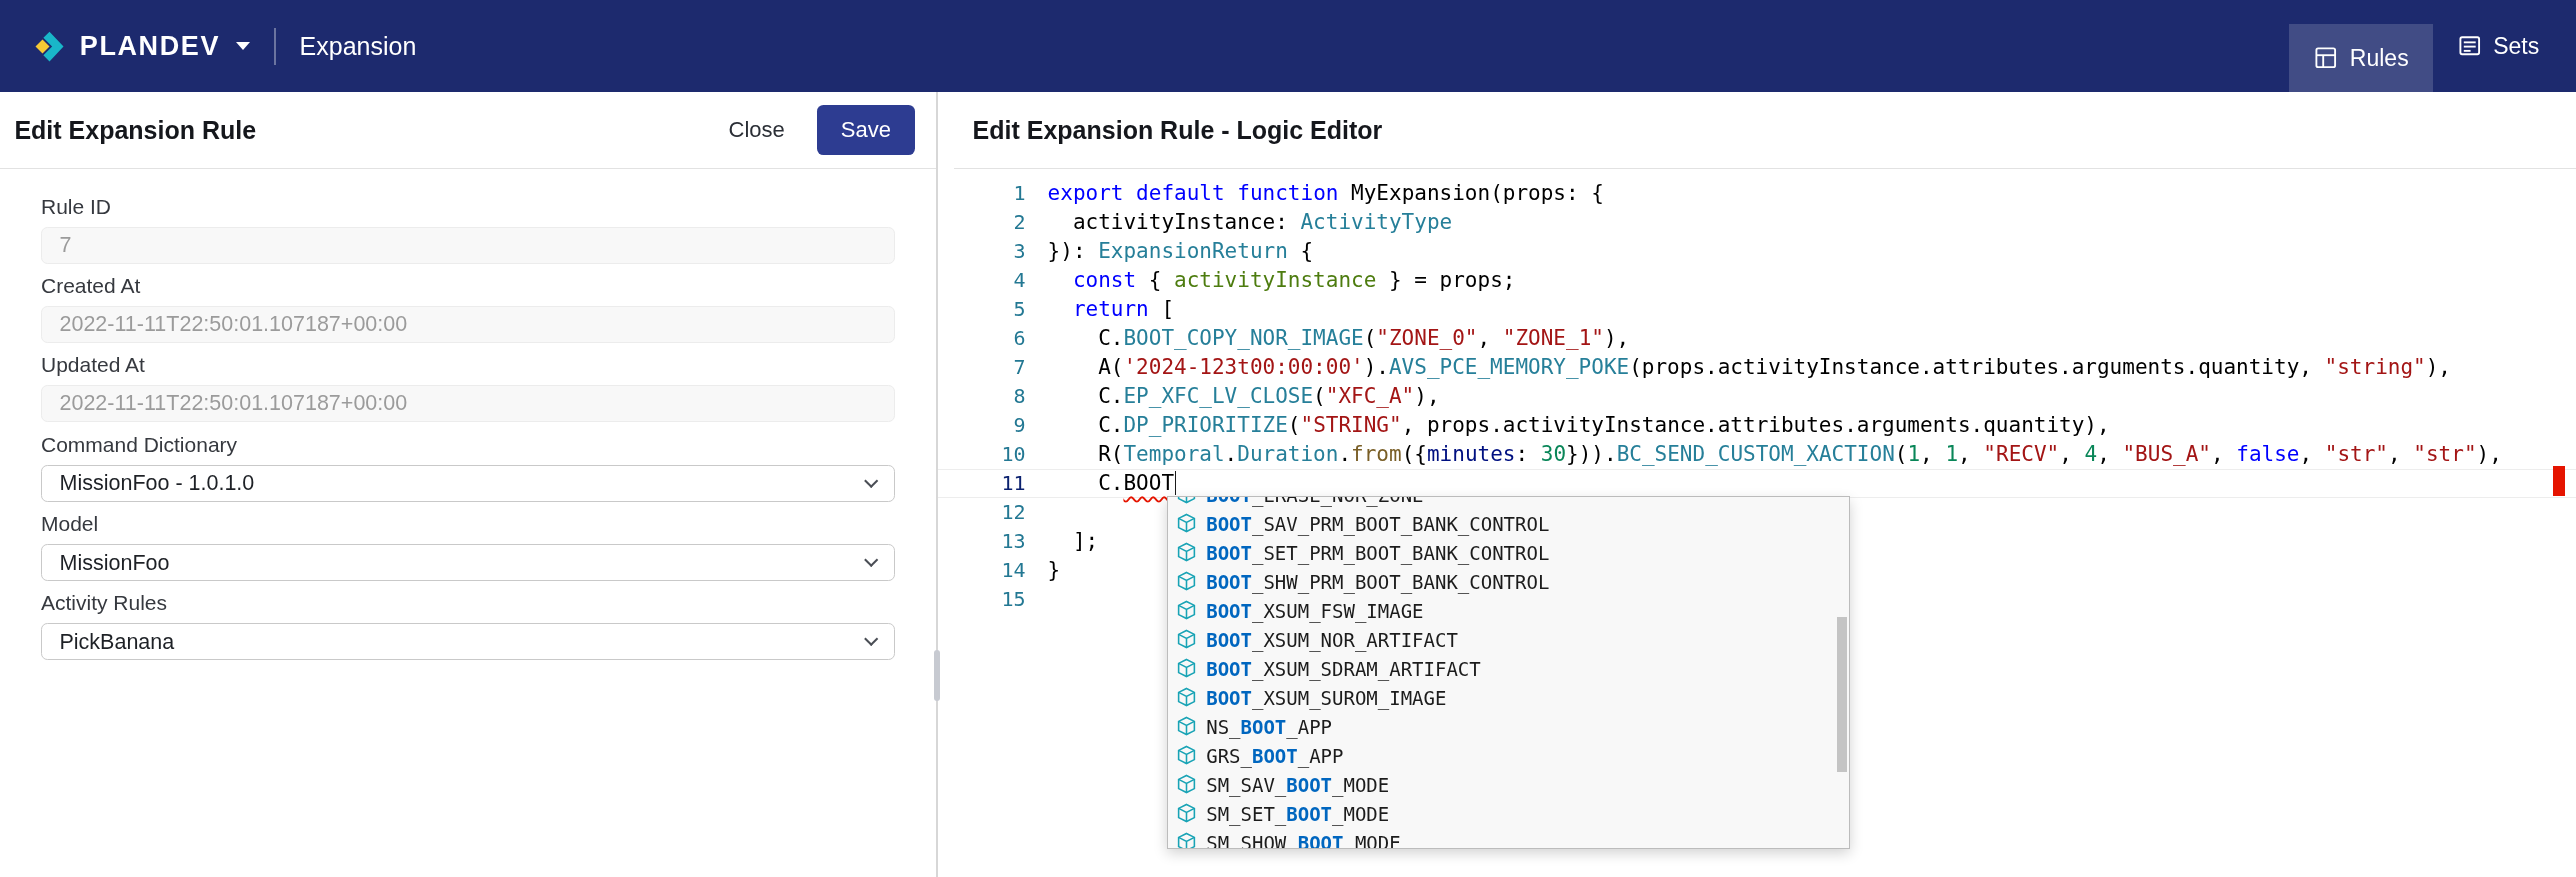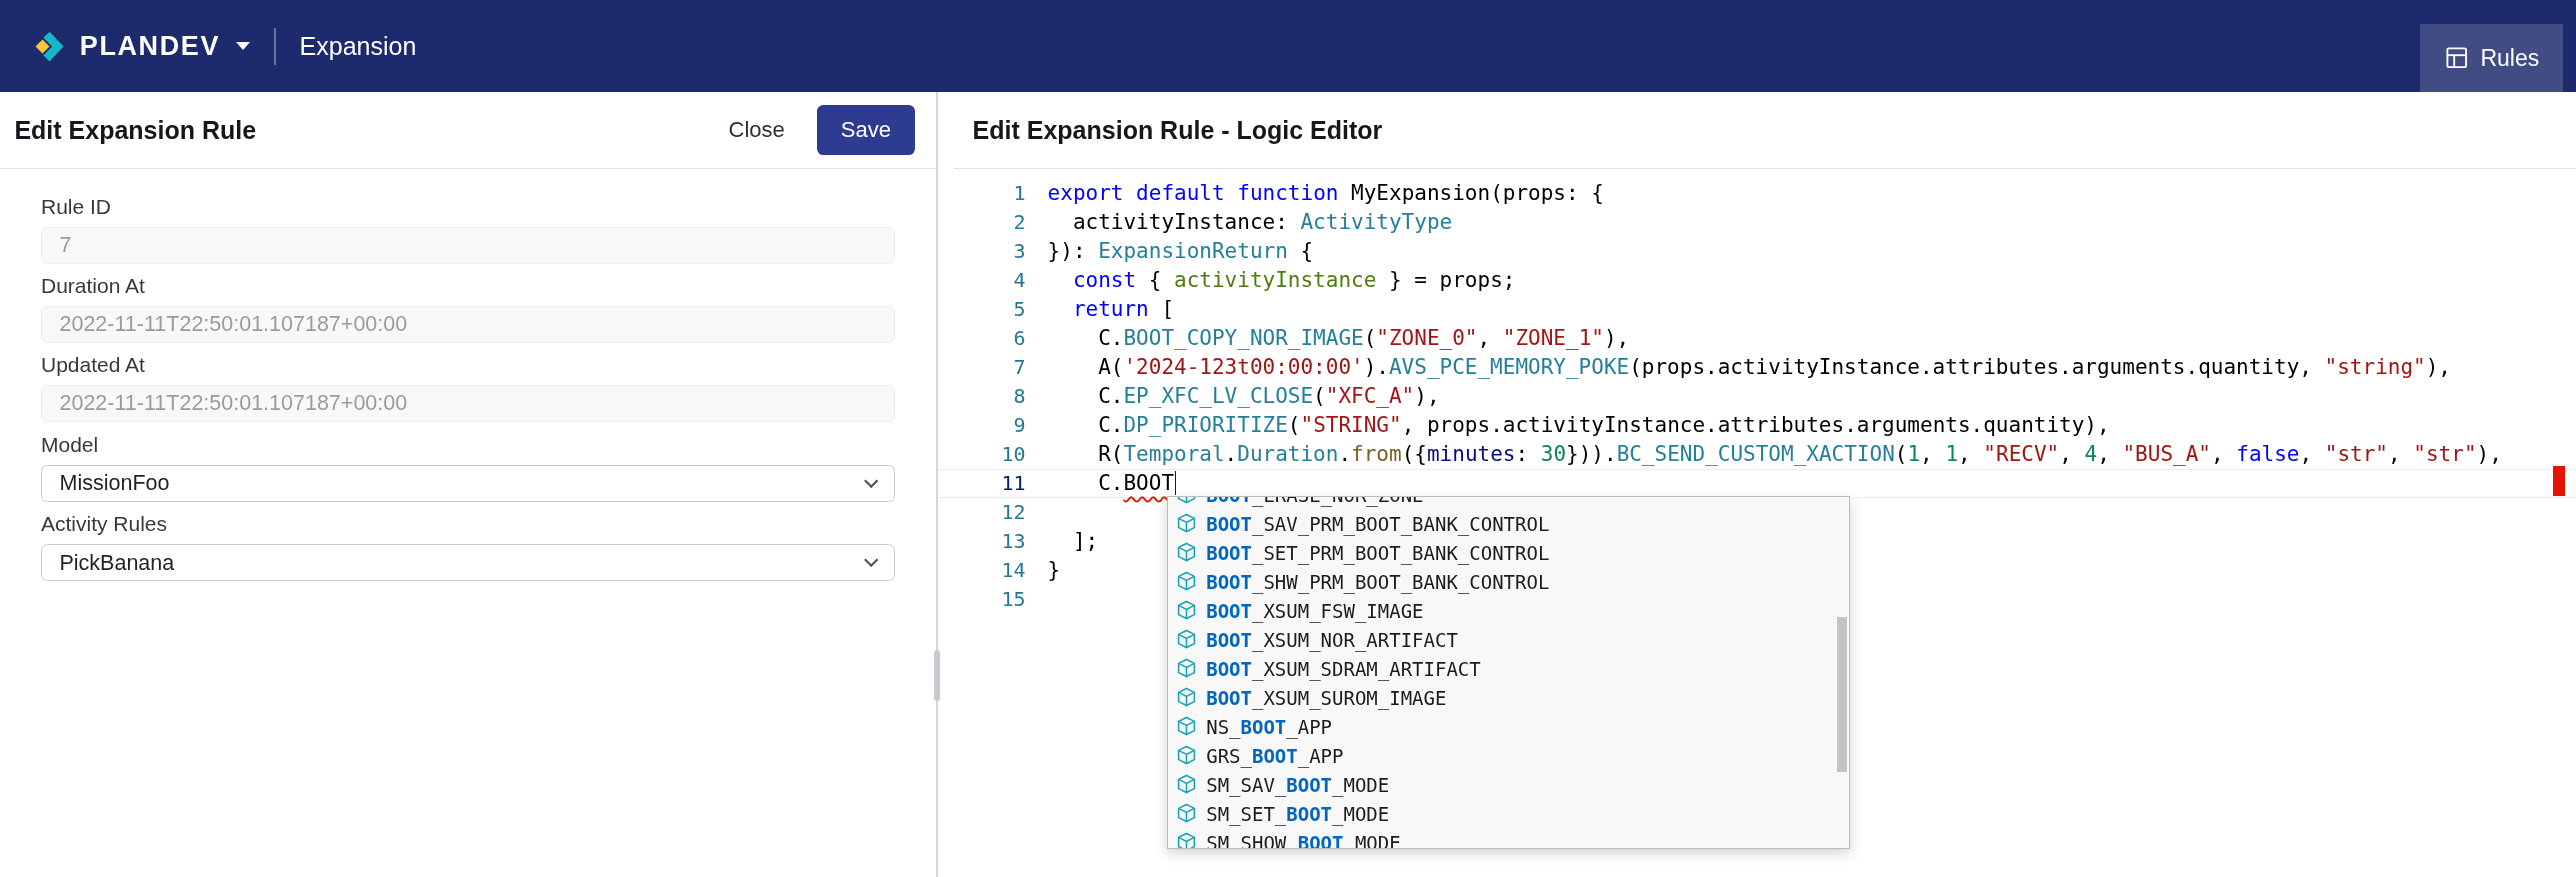--- a/index.html
+++ b/index.html
@@ -111,46 +111,64 @@
 
   <nav class="topbar-nav">
     <button class="nav-btn active">
       <svg width="25.5" height="25.5" viewBox="0 0 30 30">
         <rect x="4" y="4" width="22" height="22" rx="2" fill="none" stroke="#ffffff" stroke-width="2.2"></rect>
         <line x1="4" y1="12" x2="26" y2="12" stroke="#ffffff" stroke-width="2.2"></line>
         <line x1="12" y1="12" x2="12" y2="26" stroke="#ffffff" stroke-width="2.2"></line>
       </svg>
       <span>Rules</span>
     </button>
+    <button class="nav-btn">
+      <svg width="25.5" height="25.5" viewBox="0 0 30 30">
+        <rect x="4" y="5" width="22" height="20" rx="2" fill="none" stroke="#ffffff" stroke-width="2.2"></rect>
+        <line x1="8" y1="11" x2="22" y2="11" stroke="#ffffff" stroke-width="2.2"></line>
+        <line x1="8" y1="16" x2="22" y2="16" stroke="#ffffff" stroke-width="2.2"></line>
+        <line x1="8" y1="21" x2="16" y2="21" stroke="#ffffff" stroke-width="2.2"></line>
+      </svg>
+      <span>Sets</span>
+    </button>
   </nav>
 </header>
 
 <div class="main">
 
   <section class="left-panel">
     <div class="panel-header">
       <h2 class="panel-title">Edit Expansion Rule</h2>
       <div class="panel-actions">
         <button class="btn-close">Close</button>
         <button class="btn-save">Save</button>
       </div>
     </div>
 
     <div class="form">
       <div class="field">
         <label>Rule ID</label>
         <input class="text-input" disabled="" value="7" style="">
       </div>
       <div class="field">
-        <label>Duration At</label>
+        <label>Created At</label>
         <input class="text-input" disabled="" value="2022-11-11T22:50:01.107187+00:00" style="">
       </div>
       <div class="field">
         <label>Updated At</label>
         <input class="text-input" disabled="" value="2022-11-11T22:50:01.107187+00:00" style="">
+      </div>
+      <div class="field">
+        <label>Command Dictionary</label>
+        <div class="select-wrap">
+          <select>
+            <option>MissionFoo - 1.0.1.0</option>
+          </select>
+          <span class="select-chevron"></span>
+        </div>
       </div>
       <div class="field">
         <label>Model</label>
         <div class="select-wrap">
           <select>
             <option>MissionFoo</option>
           </select>
           <span class="select-chevron"></span>
         </div>
       </div>

